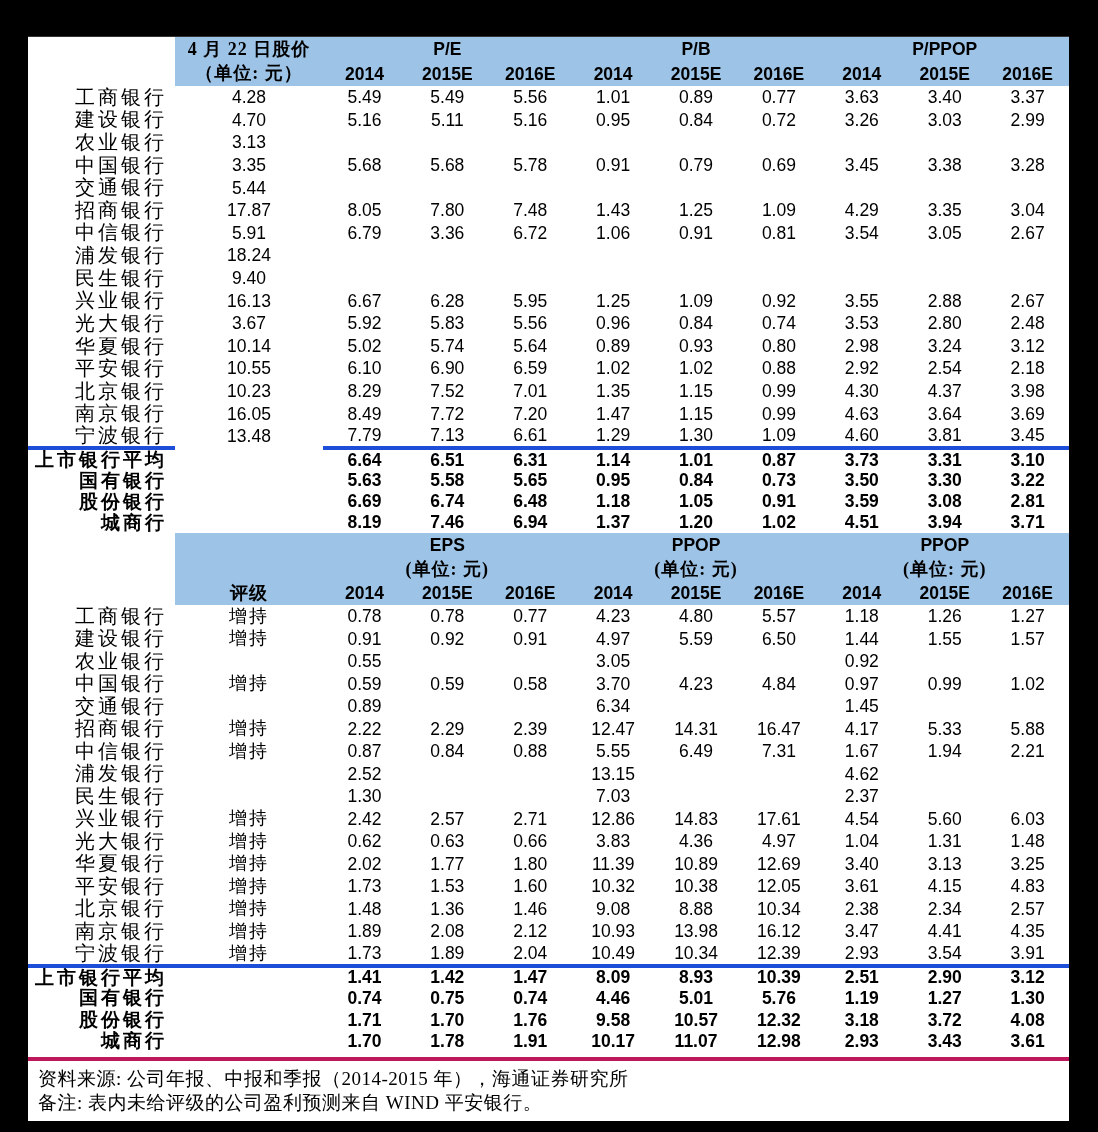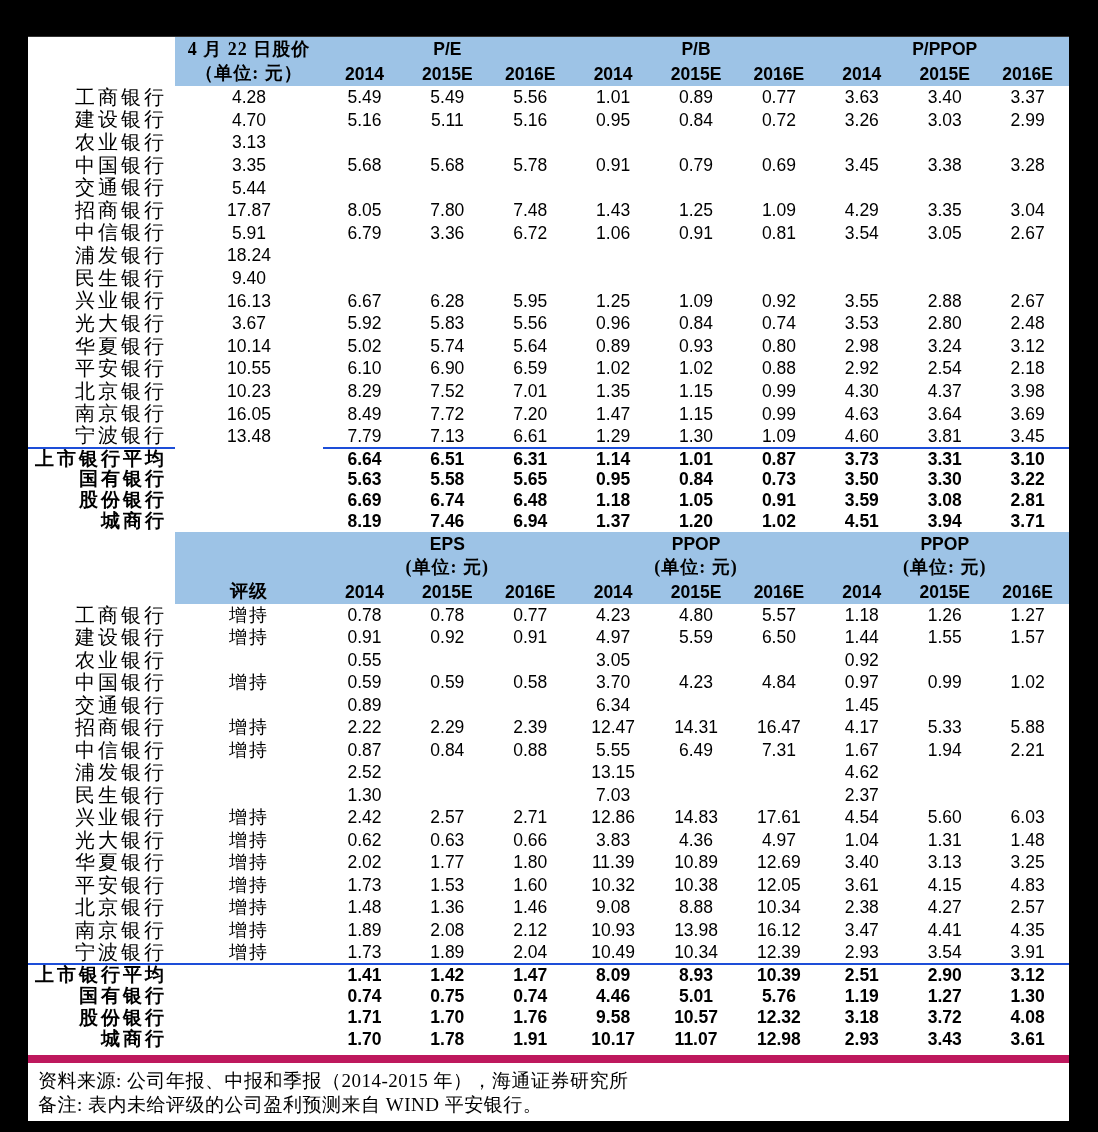--- a/index.html
+++ b/index.html
@@ -62,26 +62,26 @@
     font-size:18px;
     letter-spacing:2px;
   }
   th.cjk{
     font-family:"Liberation Serif", serif;
     font-size:18px;
     letter-spacing:1px;
   }
   tr.sum td{font-weight:bold;}
   tr.sum td.name{font-size:19px;}
-  tr.first-sum td{border-top:2px solid #1d4ed8;}
+  tr.first-sum td{border-top:4px solid #1d4ed8;}
   #table1 tr.first-sum td.mid{border-top:none;}
 
   #footer{
     margin-top:5px;
-    border-top:8px solid #be185d;
+    border-top:4px solid #be185d;
     padding:6px 4px 0 10px;
   }
   #footer .fline{
     font-family:"Liberation Serif", serif;
     font-size:19px;
     line-height:24px;
     color:#000;
     letter-spacing:0.5px;
   }
 </style>
@@ -606,21 +606,21 @@
         <tr class="data">
           <td class="name">北京银行</td>
           <td class="mid rating">增持</td>
           <td class="val">1.48</td>
           <td class="val">1.36</td>
           <td class="val">1.46</td>
           <td class="val">9.08</td>
           <td class="val">8.88</td>
           <td class="val">10.34</td>
           <td class="val">2.38</td>
-          <td class="val">4.27</td>
+          <td class="val">2.34</td>
           <td class="val">2.57</td>
         </tr>
         <tr class="data">
           <td class="name">南京银行</td>
           <td class="mid rating">增持</td>
           <td class="val">1.89</td>
           <td class="val">2.08</td>
           <td class="val">2.12</td>
           <td class="val">10.93</td>
           <td class="val">13.98</td>

